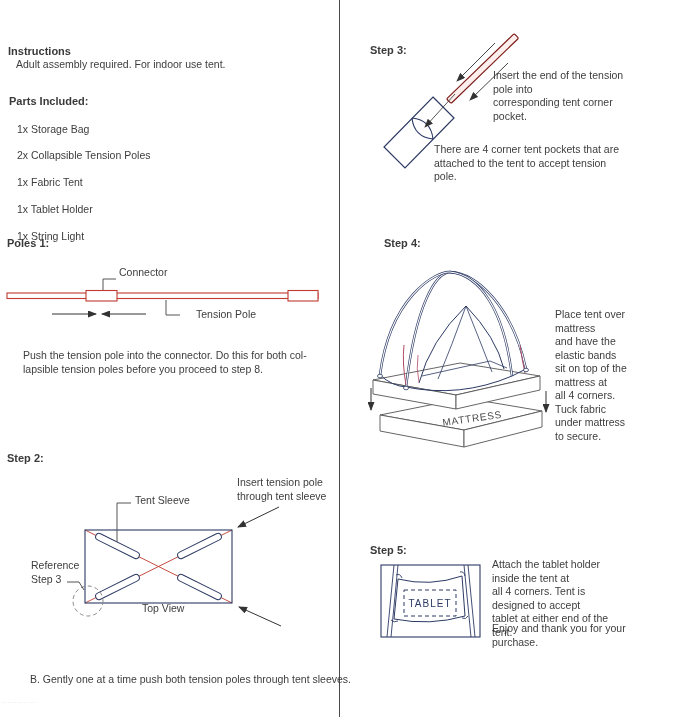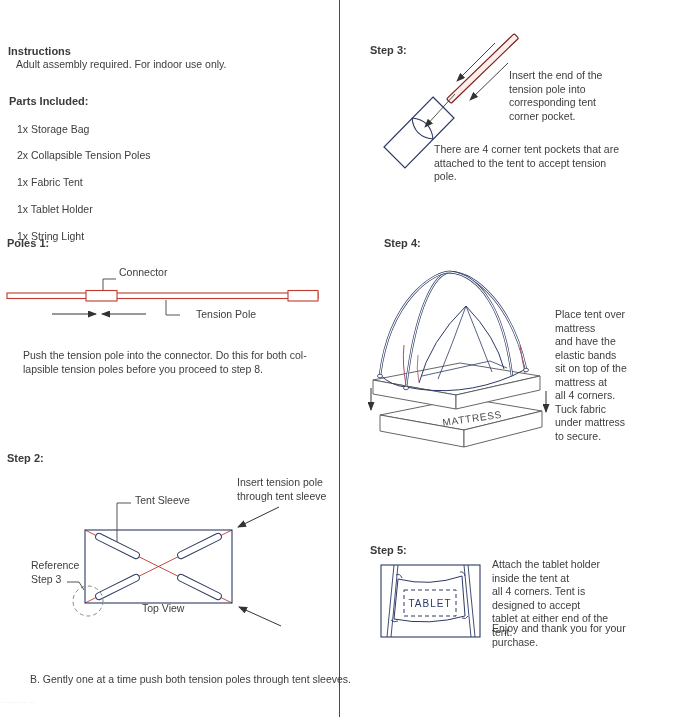--- a/index.html
+++ b/index.html
@@ -13,21 +13,21 @@
   .fine{position:absolute;left:2px;top:700px;font-size:4px;color:#bdbdbd;letter-spacing:.5px;}
 </style>
 </head>
 <body>
 
 <div class="page">
 
   <div class="divider"></div>
 
   <h3 class="h" style="left:8px;top:45px;">Instructions</h3>
-  <div class="t" style="left:16px;top:58px;">Adult assembly required. For indoor use only.</div>
+  <div class="t" style="left:16px;top:58px;">Adult assembly required. For indoor use tent.</div>
 
   <h3 class="h" style="left:9px;top:95px;">Parts Included:</h3>
   <div class="t list" style="left:17px;top:109px;">
     <div>1x Storage Bag</div>
     <div>2x Collapsible Tension Poles</div>
     <div>1x Fabric Tent</div>
     <div>1x Tablet Holder</div>
     <div>1x String Light</div>
   </div>
 
@@ -99,21 +99,21 @@
     </defs>
     <polygon points="88,82 109,103 60,153 39,132" fill="#fff" stroke="#2c3a64" stroke-width="1.2"></polygon>
     <path d="M67,103 Q86,105 88,124 M67,103 Q69,122 88,124" fill="none" stroke="#2c3a64" stroke-width="1.1"></path>
     <g transform="translate(104.5,85.5) rotate(-44)">
       <rect x="-1" y="-3.2" width="94" height="6.4" rx="1.5" fill="#fbeeec" stroke="#7e1f1c" stroke-width="1.2"></rect>
     </g>
     <line x1="110" y1="79" x2="80" y2="112" stroke="#444" stroke-width="0.9" marker-end="url(#ah3)"></line>
     <line x1="150" y1="28" x2="112" y2="66" stroke="#444" stroke-width="1" marker-end="url(#ah3)"></line>
     <line x1="163" y1="48" x2="125" y2="85" stroke="#444" stroke-width="1" marker-end="url(#ah3)"></line>
   </svg>
-  <div class="t" style="left:493px;top:69px;margin-left:16px;">Insert the end of the tension pole into
+  <div class="t" style="left:493px;top:69px;">Insert the end of the tension pole into
 corresponding tent corner pocket.</div>
   <div class="t" style="left:434px;top:143px;">There are 4 corner tent pockets that are
 attached to the tent to accept tension pole.</div>
 
   <h3 class="h" style="left:384px;top:237px;">Step 4:</h3>
 
   <svg style="left:340px;top:255px;" width="255" height="200" viewBox="0 0 255 200">
     <defs>
       <marker id="ah4" markerWidth="9" markerHeight="7" refX="8" refY="3.5" orient="auto" markerUnits="userSpaceOnUse">
         <path d="M0,0 L9,3.5 L0,7 Z" fill="#333"></path>

